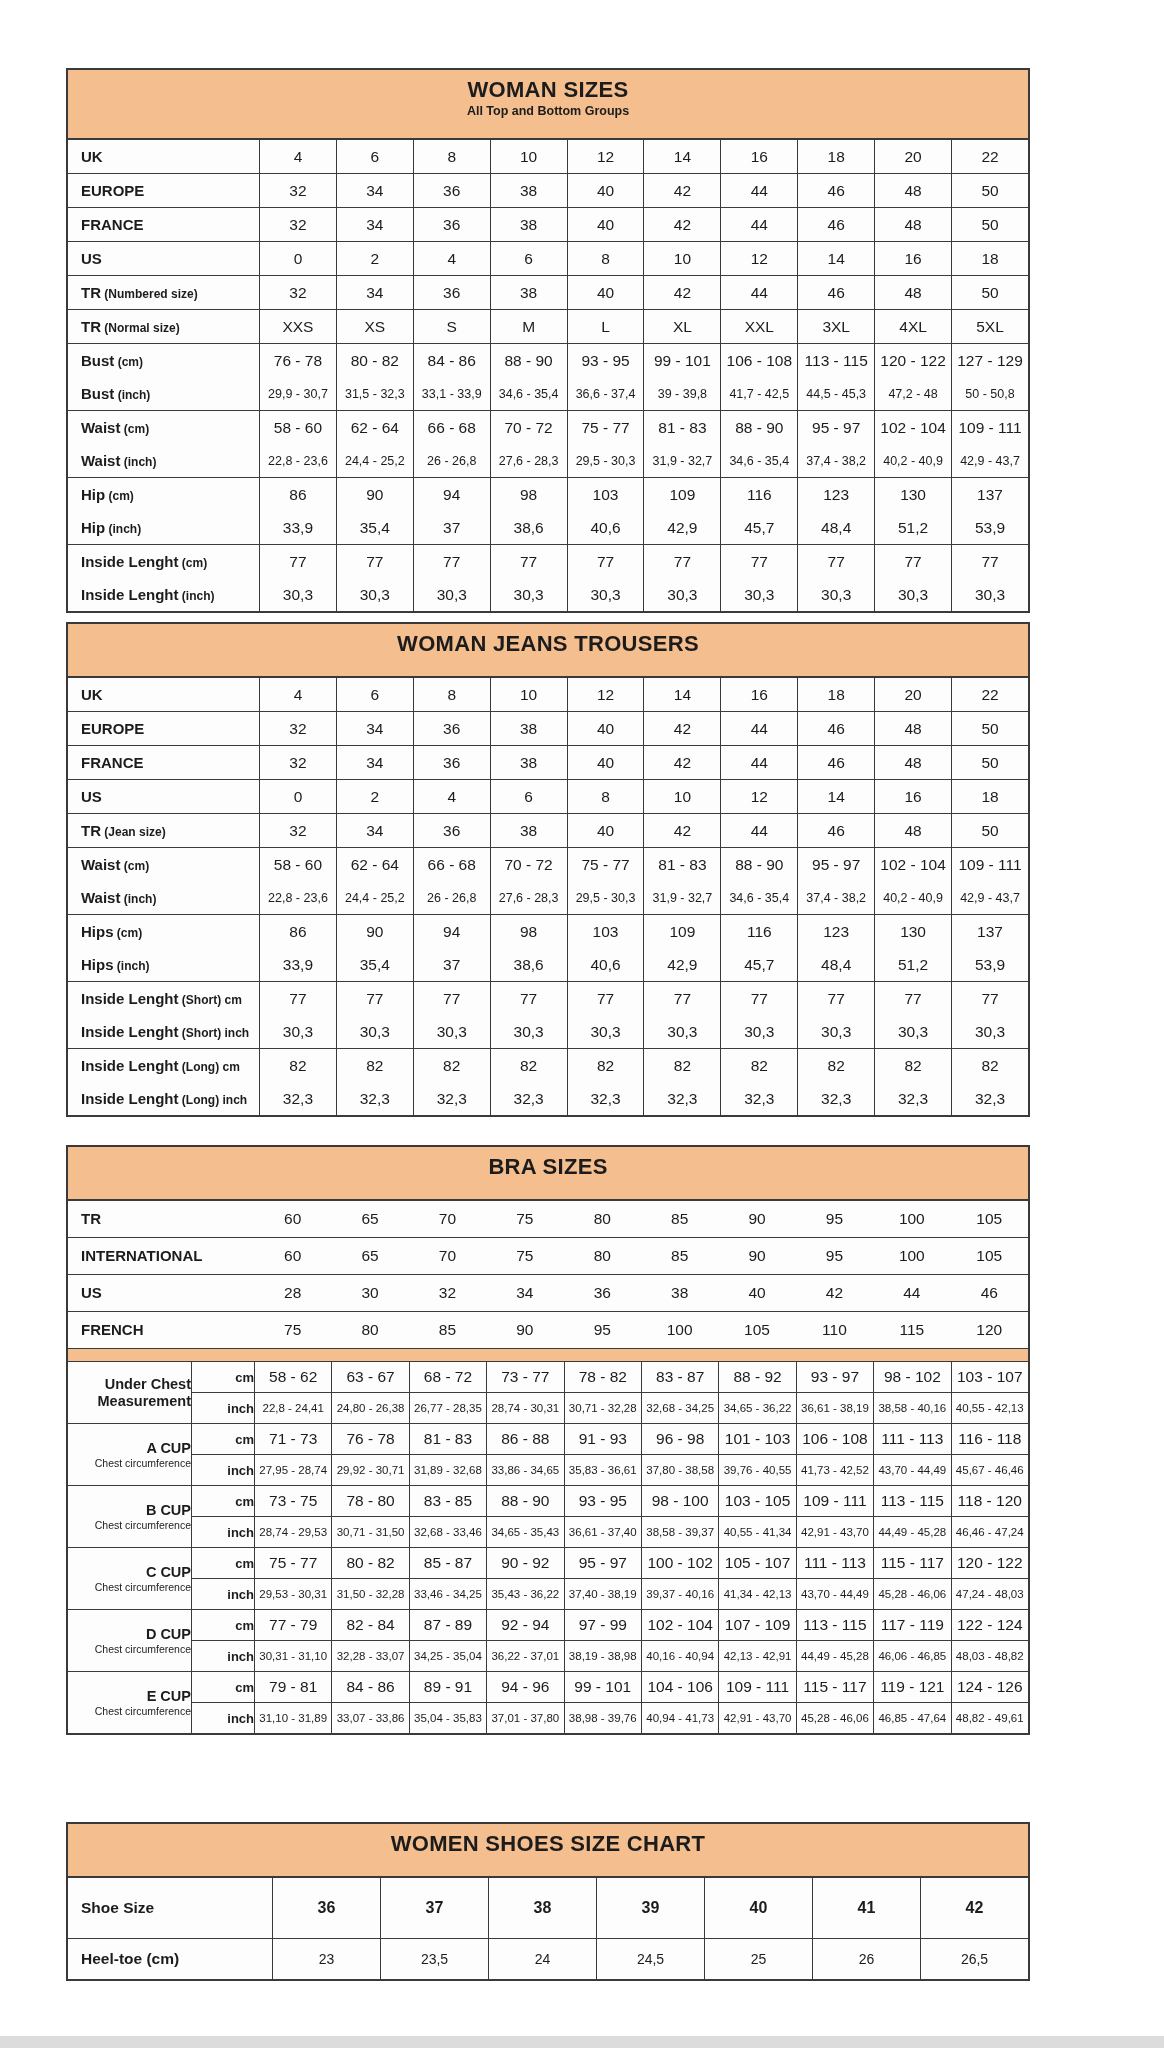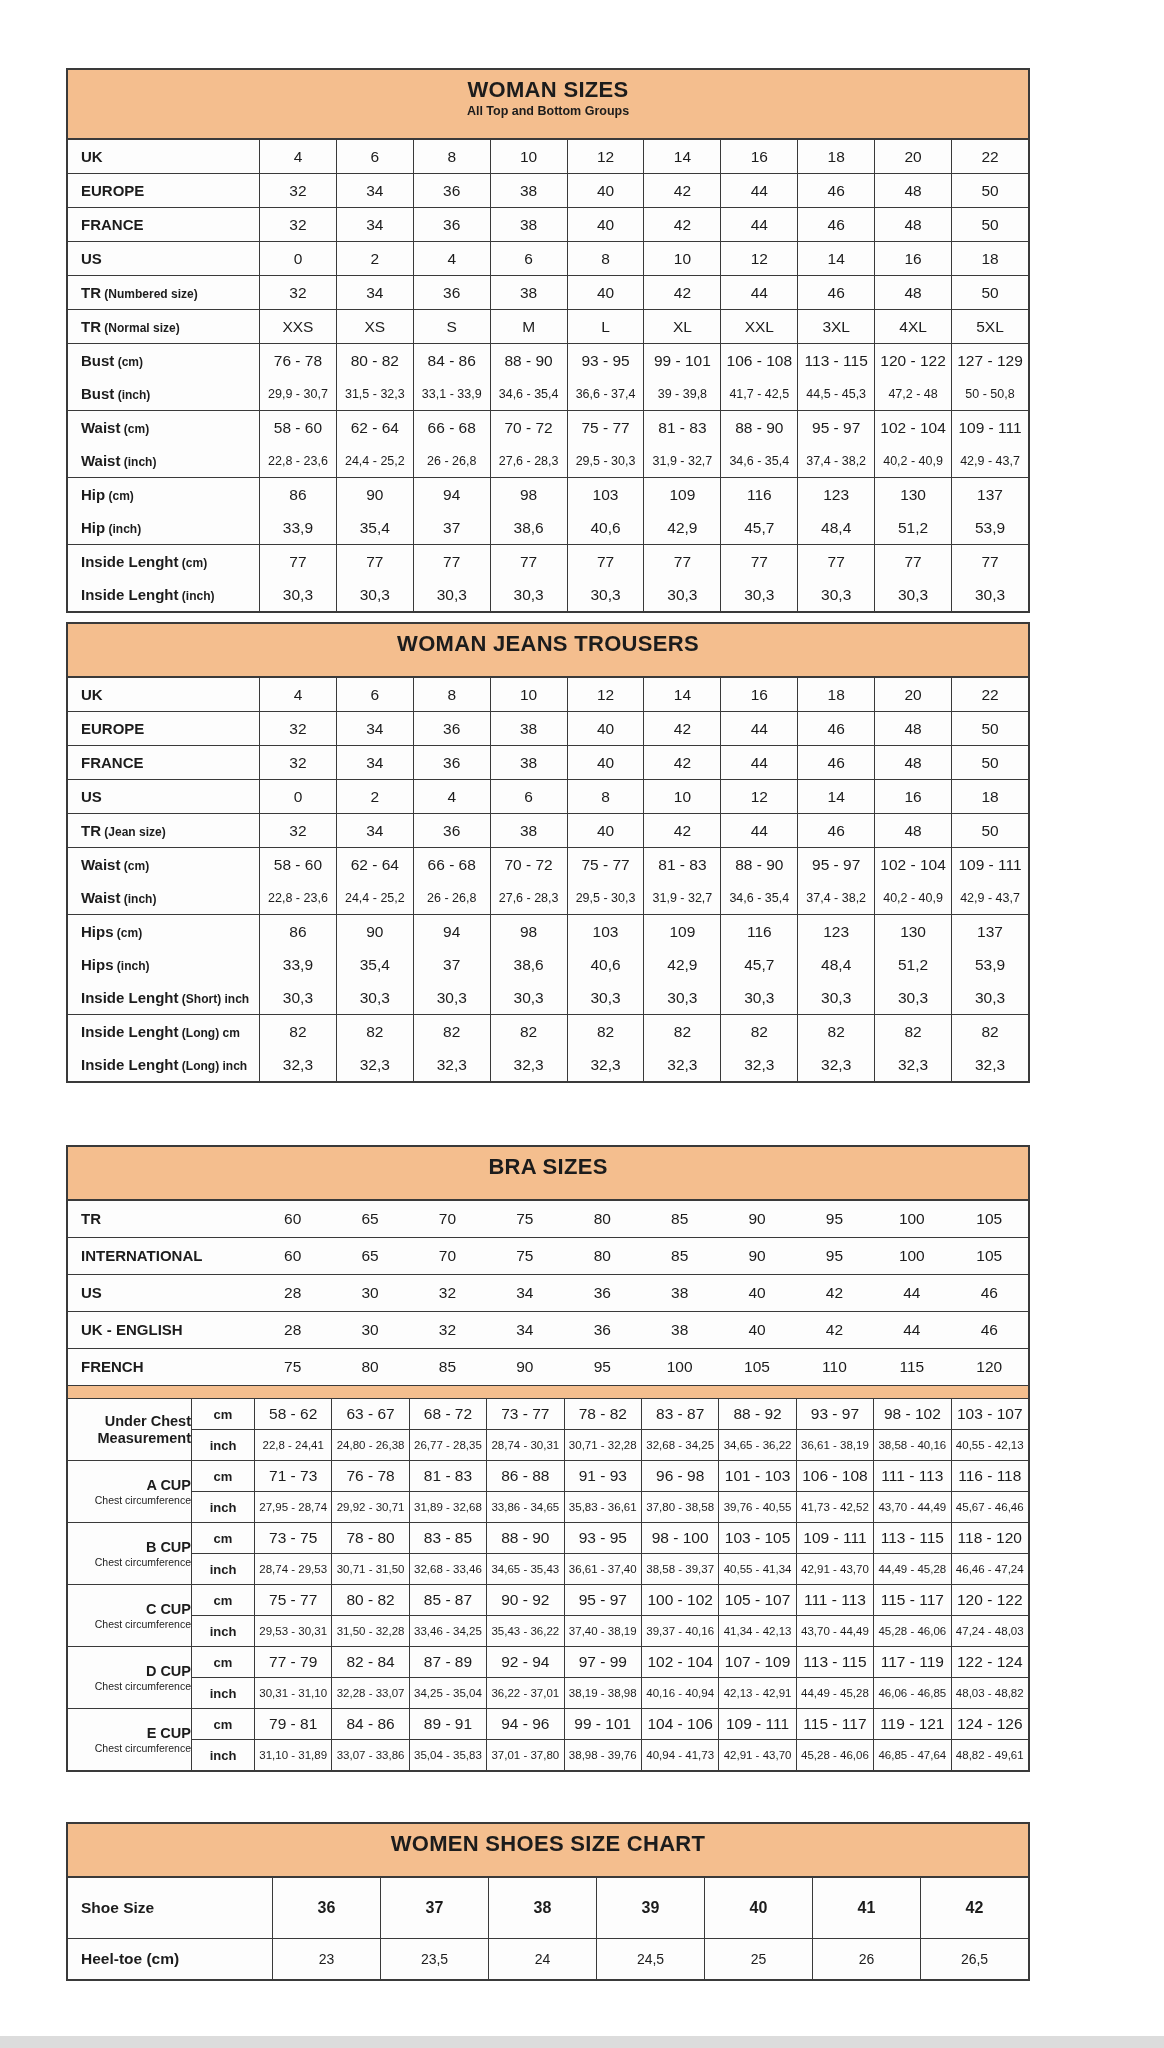--- a/index.html
+++ b/index.html
@@ -31,21 +31,21 @@
   .t-open tr.sec td{border-top:1.8px solid var(--border);}
 
   .band{height:12px;background:var(--accent,#f4be8e);
         border-top:1.8px solid var(--border);border-bottom:1.8px solid var(--border);}
 
   
   .t-cup td{height:30px;}
   .t-cup .cup-lbl{text-align:right;padding-left:5px;}
   .cup-name{font-weight:bold;font-size:14.5px;line-height:1.12;}
   .cup-sub{font-size:10.5px;margin-top:1px;}
-  .t-cup .unit{border-left:1.7px solid var(--border);text-align:center;font-weight:bold;font-size:13px;}
+  .t-cup .unit{border-left:1.7px solid var(--border);text-align:right;font-weight:bold;font-size:13px;}
   .t-cup .v{border-left:1.7px solid var(--border);text-align:center;}
   .t-cup .v.cm{font-size:15.5px;}
   .t-cup .v.sm{font-size:11.5px;}
   .t-cup tr.sec td{border-top:1.8px solid var(--border);}
   .t-cup tr.inner td{border-top:1.4px solid var(--border);}
 
   
   .t-shoes td{height:40px;}
   .t-shoes tr.big td{height:60px;}
   .t-shoes .lbl .lbl-main{font-size:15.5px;}
@@ -398,20 +398,33 @@
               <td class="v">35,4</td>
               <td class="v">37</td>
               <td class="v">38,6</td>
               <td class="v">40,6</td>
               <td class="v">42,9</td>
               <td class="v">45,7</td>
               <td class="v">48,4</td>
               <td class="v">51,2</td>
               <td class="v">53,9</td>
             </tr>
+            <tr class="sec">
+              <td class="lbl"><span class="lbl-main">Inside Lenght</span><span class="lbl-sub"> (Short) cm</span></td>
+              <td class="v">77</td>
+              <td class="v">77</td>
+              <td class="v">77</td>
+              <td class="v">77</td>
+              <td class="v">77</td>
+              <td class="v">77</td>
+              <td class="v">77</td>
+              <td class="v">77</td>
+              <td class="v">77</td>
+              <td class="v">77</td>
+            </tr>
             <tr class="cont">
               <td class="lbl"><span class="lbl-main">Inside Lenght</span><span class="lbl-sub"> (Short) inch</span></td>
               <td class="v">30,3</td>
               <td class="v">30,3</td>
               <td class="v">30,3</td>
               <td class="v">30,3</td>
               <td class="v">30,3</td>
               <td class="v">30,3</td>
               <td class="v">30,3</td>
               <td class="v">30,3</td>
@@ -491,33 +504,20 @@
               <td class="v">75</td>
               <td class="v">80</td>
               <td class="v">85</td>
               <td class="v">90</td>
               <td class="v">95</td>
               <td class="v">100</td>
               <td class="v">105</td>
             </tr>
             <tr class="sec">
               <td class="lbl" colspan="2"><span class="lbl-main">US</span></td>
-              <td class="v">28</td>
-              <td class="v">30</td>
-              <td class="v">32</td>
-              <td class="v">34</td>
-              <td class="v">36</td>
-              <td class="v">38</td>
-              <td class="v">40</td>
-              <td class="v">42</td>
-              <td class="v">44</td>
-              <td class="v">46</td>
-            </tr>
-            <tr class="sec">
-              <td class="lbl" colspan="2"><span class="lbl-main">UK - ENGLISH</span></td>
               <td class="v">28</td>
               <td class="v">30</td>
               <td class="v">32</td>
               <td class="v">34</td>
               <td class="v">36</td>
               <td class="v">38</td>
               <td class="v">40</td>
               <td class="v">42</td>
               <td class="v">44</td>
               <td class="v">46</td>

